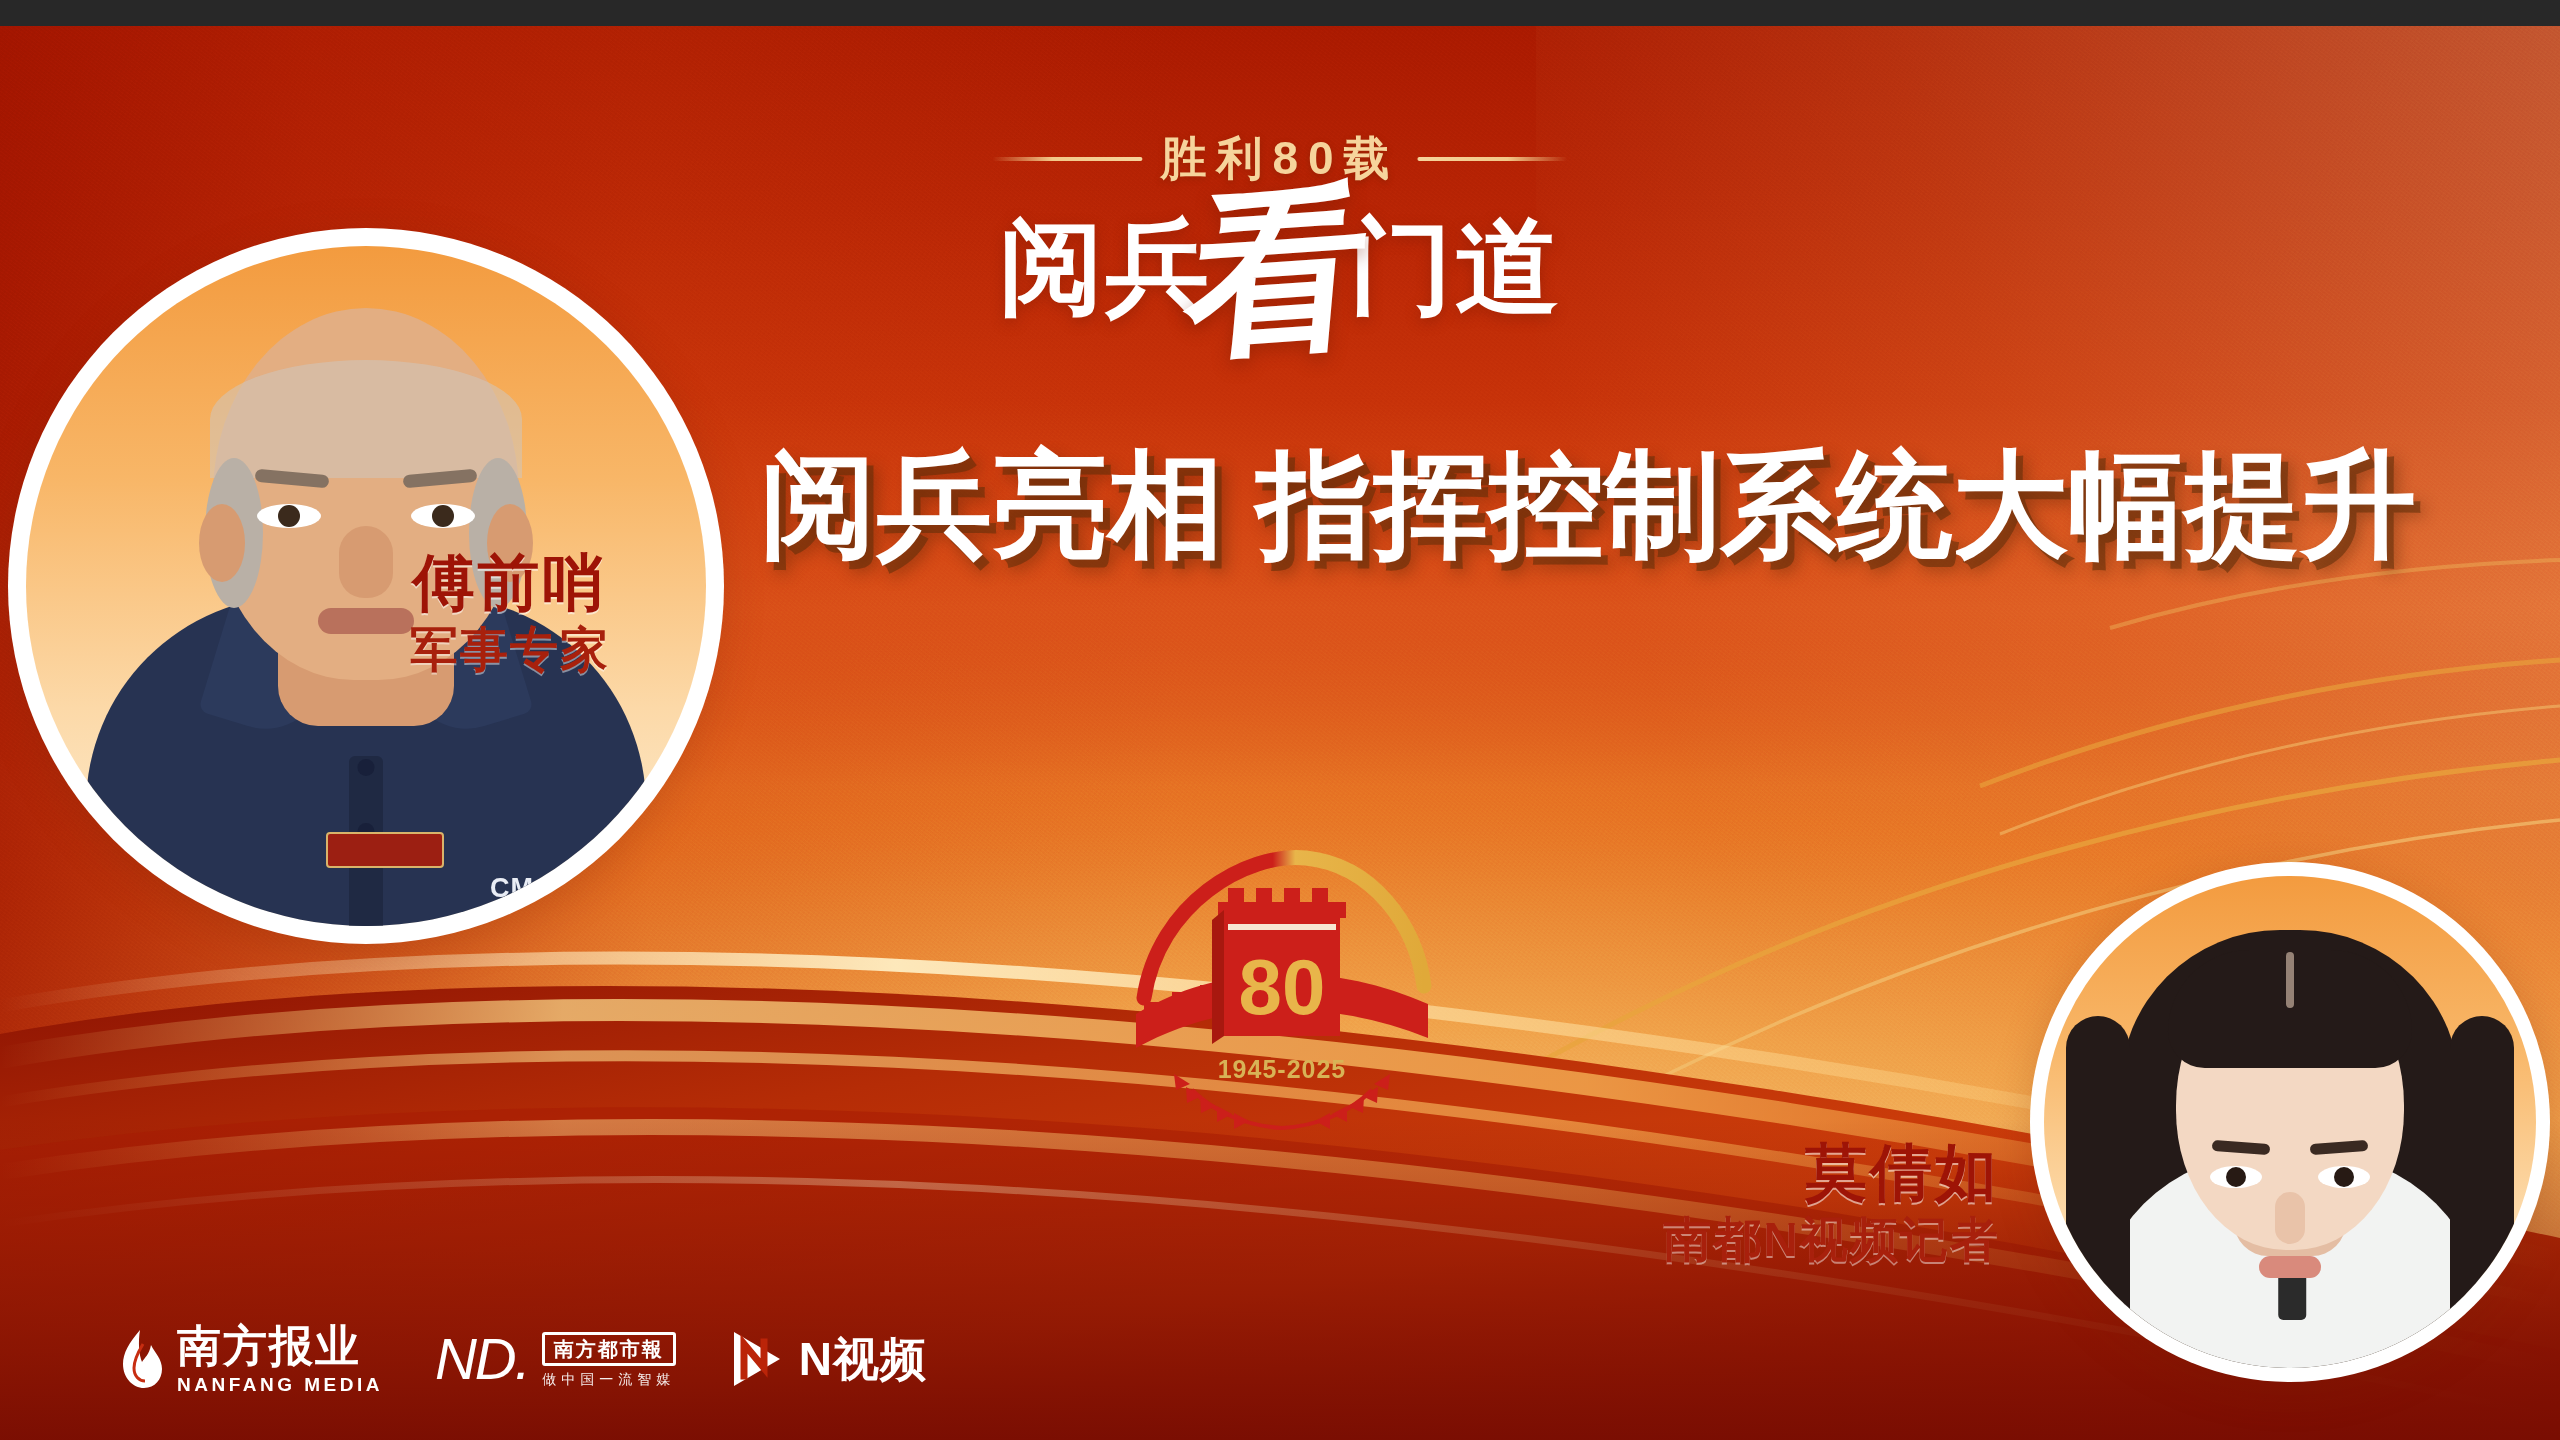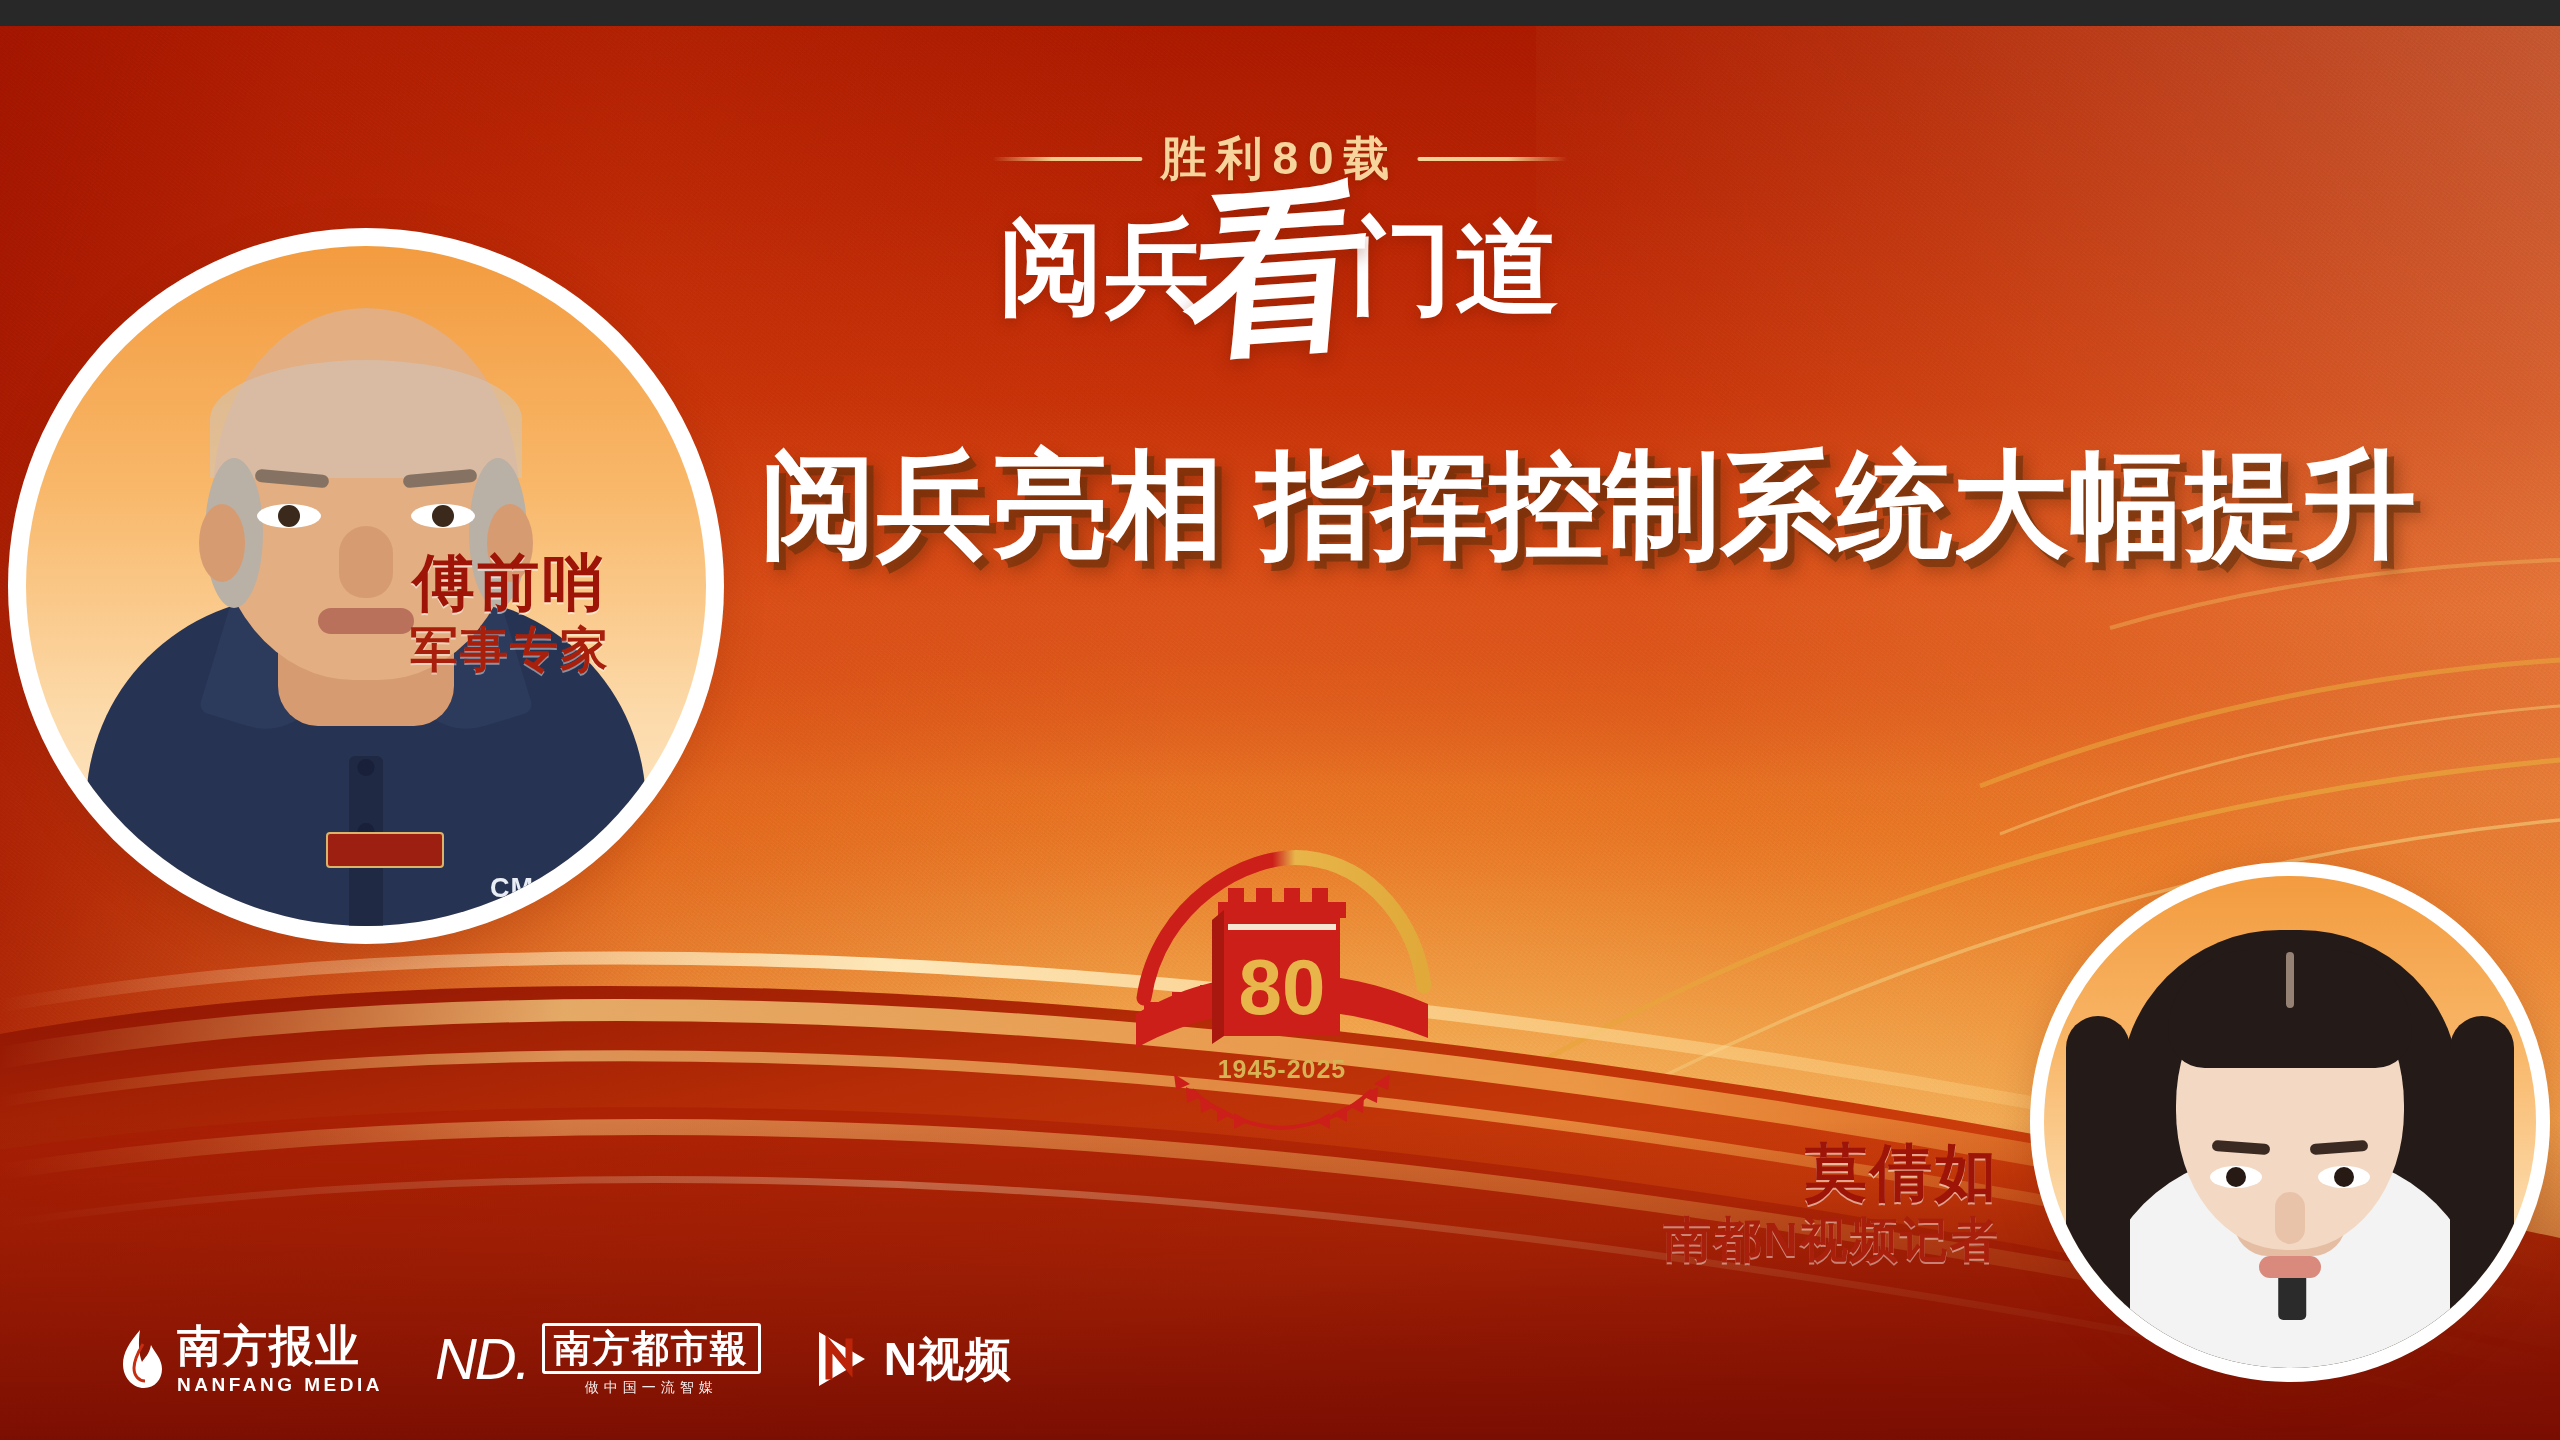--- a/index.html
+++ b/index.html
@@ -214,21 +214,21 @@
     position:absolute; left:120px; bottom:46px; z-index:40;
     display:flex; align-items:center; gap:52px;
   }
   .logo { display:flex; align-items:center; gap:13px; }
   .flame { width:44px; height:62px; position:relative; }
   .flame svg { width:44px; height:62px; display:block; }
   .lg-cn { color:#fff; font-size:44px; font-weight:900; letter-spacing:2px; line-height:1; }
   .lg-en { color:#fff; font-size:19px; font-weight:700; letter-spacing:3.5px; line-height:1; margin-top:7px; }
   .nd-mark { color:#fff; font-size:58px; font-weight:400; font-style:italic; letter-spacing:-2px; line-height:1; }
   .nd-box { border:3px solid #fff; padding:4px 9px; border-radius:3px; }
-  .nd-box .nd-cn { color:#fff; font-size:37px; font-weight:900; letter-spacing:2px; line-height:1; }
+  .nd-box .nd-cn { color:#fff; font-size:20px; font-weight:900; letter-spacing:2px; line-height:1; }
   .nd-sub { color:#fff; font-size:14px; letter-spacing:5px; margin-top:6px; text-align:center; line-height:1; opacity:.92; }
   .nplay { width:58px; height:62px; }
   .nplay svg { width:58px; height:62px; display:block; }
   .nv-cn { color:#fff; font-size:46px; font-weight:700; letter-spacing:1px; line-height:1; }
 </style>
 </head>
 <body>
 
 <div id="stage">
 

